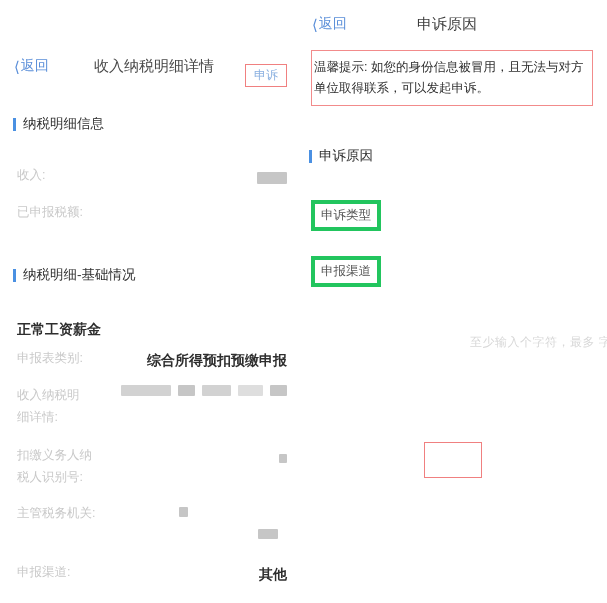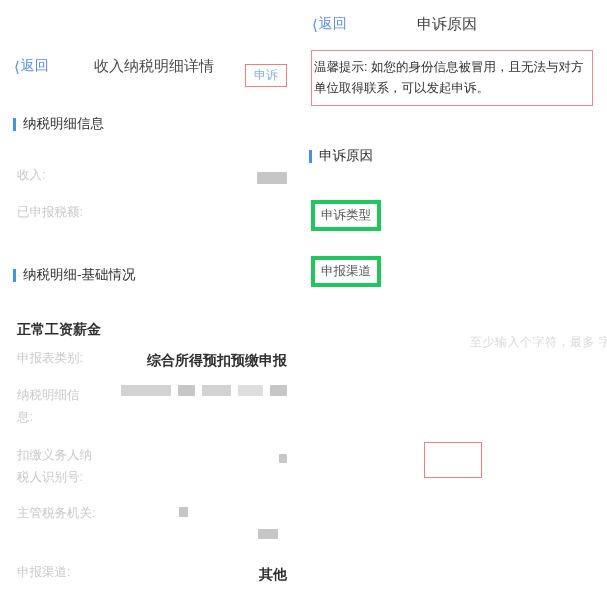--- a/index.html
+++ b/index.html
@@ -251,21 +251,21 @@
     <div class="kv" style="top:317px;">
       <span class="v">正常工资薪金</span>
     </div>
 
     <div class="kv" style="top:348px;">
       <span class="k">申报表类别:</span>
       <span class="v">综合所得预扣预缴申报</span>
     </div>
 
     <div class="kv" style="top:385px;">
-      <span class="k" style="width:72px;">纳税明细信息:</span>
+      <span class="k" style="width:72px;">收入纳税明细详情:</span>
       <span class="v">
         <span class="blkwrap">
           <span class="redact light" style="width:50px;height:11px;"></span>
           <span class="redact" style="width:17px;height:11px;"></span>
           <span class="redact light" style="width:29px;height:11px;"></span>
           <span class="redact lighter" style="width:25px;height:11px;"></span>
           <span class="redact" style="width:17px;height:11px;margin-left:auto;"></span>
         </span>
       </span>
     </div>

